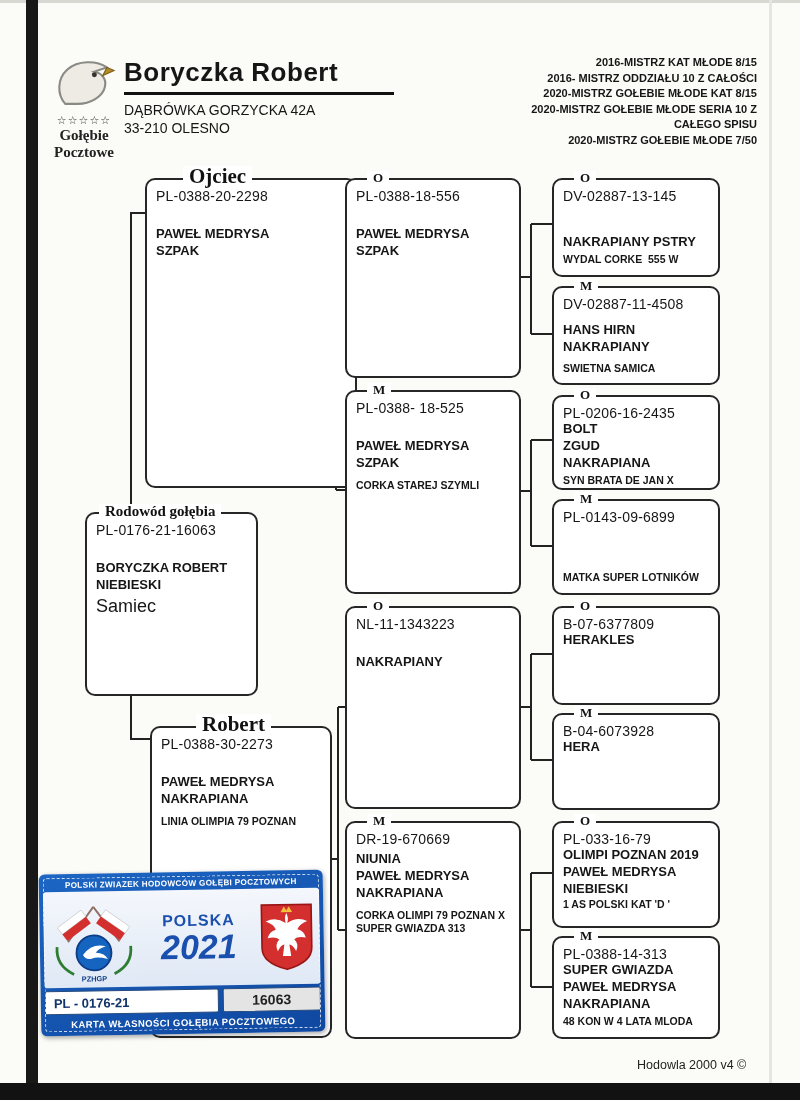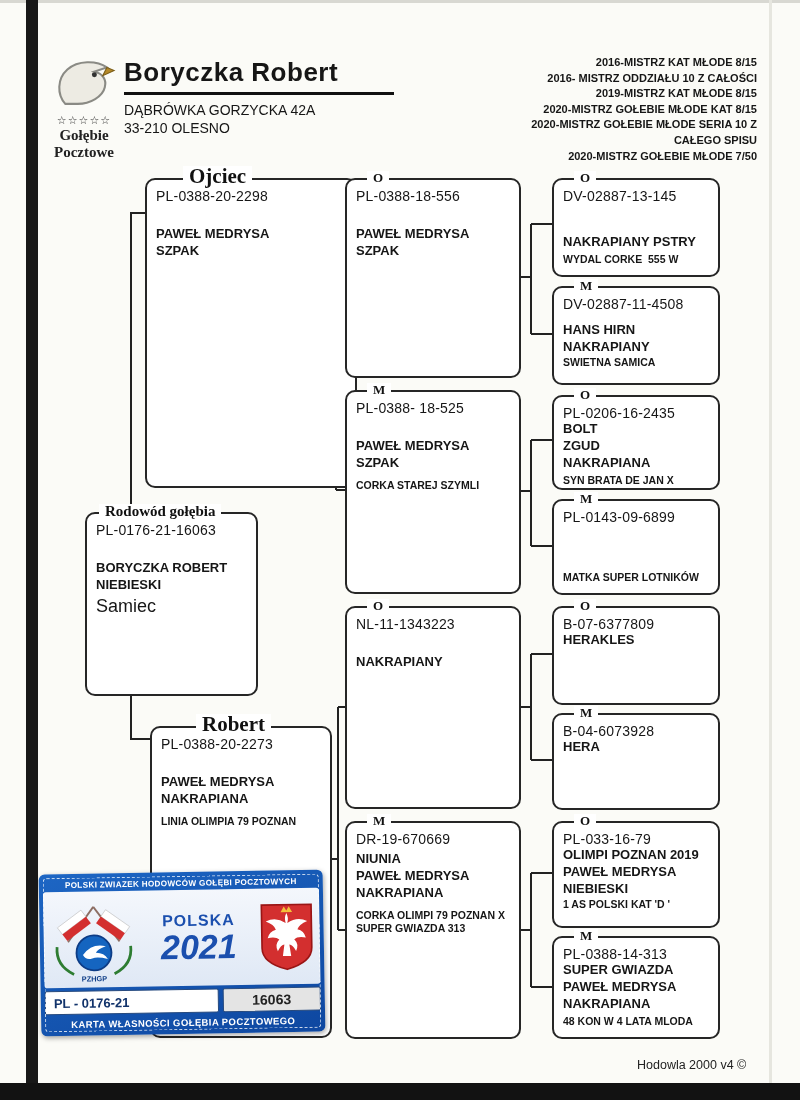--- a/index.html
+++ b/index.html
@@ -72,21 +72,20 @@
     <div class="breeder-title">Boryczka Robert</div>
   </div>
   <div class="abs addr">
     <div>DĄBRÓWKA GORZYCKA 42A</div>
     <div>33-210 OLESNO</div>
   </div>
 
   <div class="abs achv">
     <div>2016-MISTRZ  KAT MŁODE 8/15</div>
     <div>2016- MISTRZ ODDZIAŁU 10 Z CAŁOŚCI</div>
-    <div>2019-MISTRZ  KAT MŁODE 8/15</div>
     <div>2020-MISTRZ GOŁEBIE MŁODE KAT 8/15</div>
     <div>2020-MISTRZ GOŁEBIE MŁODE SERIA 10 Z</div>
     <div>CAŁEGO SPISU</div>
     <div>2020-MISTRZ GOŁEBIE MŁODE 7/50</div>
   </div>
 
   <svg class="abs" style="left:0;top:0" width="800" height="1100">
     <g stroke="#222" stroke-width="2" fill="none">
       <line x1="131" y1="212" x2="131" y2="512"></line>
         <line x1="131" y1="695" x2="131" y2="740"></line>
@@ -129,21 +128,21 @@
   <div class="pbox gap" style="left:85px;top:512px;width:173px;height:184px">
     <div class="blabel lab-md">Rodowód gołębia</div>
     <div class="ring">PL-0176-21-16063</div>
     <div class="pbody">BORYCZKA ROBERT
 NIEBIESKI</div>
     <div class="sex">Samiec</div>
   </div>
 
   <div class="pbox gap" style="left:150px;top:726px;width:182px;height:312px">
     <div class="blabel lab-xl" style="left:44px">Robert</div>
-    <div class="ring">PL-0388-20-2273</div>
+    <div class="ring">PL-0388-30-2273</div>
     <div class="pbody">PAWEŁ MEDRYSA
 NAKRAPIANA</div>
     <div class="note">LINIA OLIMPIA 79 POZNAN</div>
   </div>
 
   <div class="pbox gap" style="left:345px;top:178px;width:176px;height:200px">
     <div class="blabel lab-sm">O</div>
     <div class="ring">PL-0388-18-556</div>
     <div class="pbody">PAWEŁ MEDRYSA
 SZPAK</div>
@@ -174,21 +173,21 @@
     <div class="blabel lab-sm">O</div>
     <div class="ring">DV-02887-13-145</div>
     <div class="pbody">NAKRAPIANY PSTRY</div>
     <div class="note">WYDAL CORKE  555 W</div>
   </div>
   <div class="pbox gap" style="left:552px;top:286px;width:168px;height:99px">
     <div class="blabel lab-sm">M</div>
     <div class="ring">DV-02887-11-4508</div>
     <div class="pbody" style="margin-top:10px">HANS HIRN
 NAKRAPIANY</div>
-    <div class="note" style="margin-top:0">SWIETNA SAMICA</div>
+    <div class="note" style="margin-top:6px">SWIETNA SAMICA</div>
   </div>
   <div class="pbox" style="left:552px;top:395px;width:168px;height:95px">
     <div class="blabel lab-sm">O</div>
     <div class="ring">PL-0206-16-2435</div>
     <div class="pbody" style="margin-top:0">BOLT
 ZGUD
 NAKRAPIANA</div>
     <div class="note" style="margin-top:2px">SYN BRATA DE JAN X</div>
   </div>
   <div class="pbox push" style="left:552px;top:499px;width:168px;height:96px">

